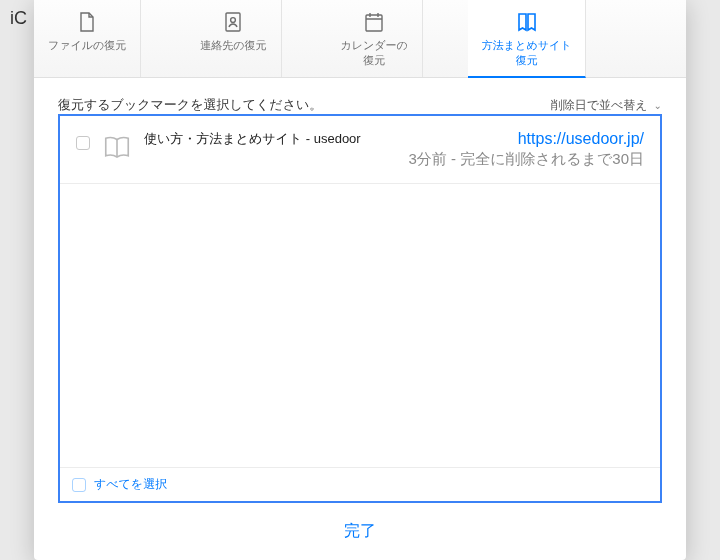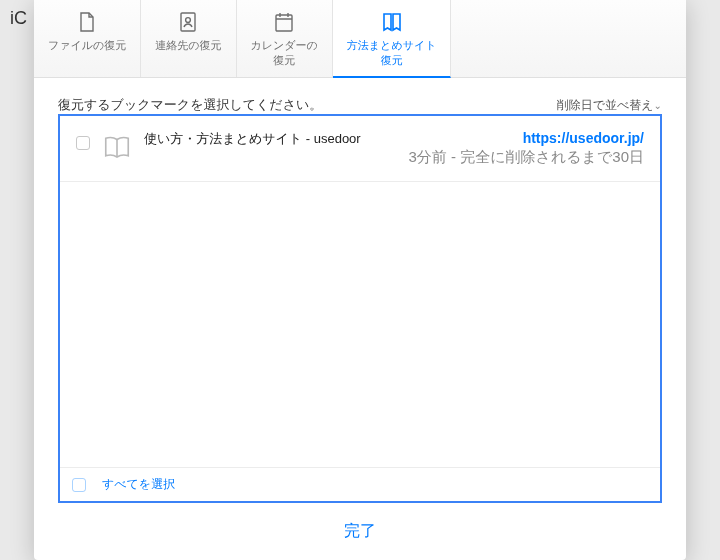--- a/index.html
+++ b/index.html
@@ -29,20 +29,21 @@
   background: #fff;
   box-shadow: 0 4px 24px rgba(0,0,0,.2);
   border-radius: 4px;
   display: flex;
   flex-direction: column;
 }
 .tabs {
   display: flex;
   border-bottom: 1px solid #e0e0e0;
   background: linear-gradient(#fdfdfd,#f5f5f5);
+  gap: 45px;
 }
 .tab {
   flex: 0 0 auto;
   padding: 10px 14px 8px;
   text-align: center;
   border-right: 1px solid #e4e4e4;
   min-width: 92px;
   cursor: pointer;
   color: #6d6d6d;
   font-size: 11px;
@@ -54,21 +55,21 @@
 .tab.active { color: #007aff; background:#fff; border-bottom: 2px solid #007aff; margin-bottom:-1px;}
 .tab svg { width: 26px; height: 24px; }
 .content {
   padding: 18px 24px 6px;
   flex: 1;
   display: flex;
   flex-direction: column;
 }
 .instr-row { display:flex; justify-content: space-between; align-items:center; }
 .instr { font-size: 13px; color: #333; }
-.sort { font-size: 12px; color: #555; cursor:pointer; display:flex; align-items:center; }
+.sort { font-size: 12px; color: #555; cursor:pointer; display:flex; align-items:center; gap:6px;}
 .sort-chev { font-size:10px; color:#888;}
 .listbox {
   border: 2px solid #3b82f6;
   flex: 1;
   display:flex;
   flex-direction:column;
   min-height: 240px;
 }
 .bm-row {
   display: flex;
@@ -83,27 +84,27 @@
   border-radius: 3px;
   margin-top: 6px;
   cursor:pointer;
   flex-shrink:0;
 }
 .book-icon { width: 30px; height: 30px; color:#b9b9b9; flex-shrink:0; margin-top:2px;}
 .bm-text { flex:1; }
 .bm-title { font-size: 13px; color:#222; margin-bottom:2px;}
 .bm-sub { font-size: 11px; color:#8a8a8a;}
 .bm-right { text-align:right; }
-.bm-url { font-size: 14px; color:#007aff; margin-bottom:2px;font-weight:bold;}
+.bm-url { font-size: 16px; color:#007aff; margin-bottom:2px;}
 .bm-meta { font-size: 15px; color:#8a8a8a;}
 .spacer-fill { flex:1; }
 .select-all-row {
   border-top: 1px solid #ececec;
   padding: 8px 12px;
-  display:flex; align-items:center; gap:16px;
+  display:flex; align-items:center; gap:8px;
   font-size: 12px; color:#007aff;
 }
 .select-all-row .cb { margin-top:0; border-color:#007aff55;}
 .footnote {
   text-align:center;
   font-size: 11.5px;
   color:#8a8a8a;
   padding: 16px 10px 10px;
 }
 .footer {

